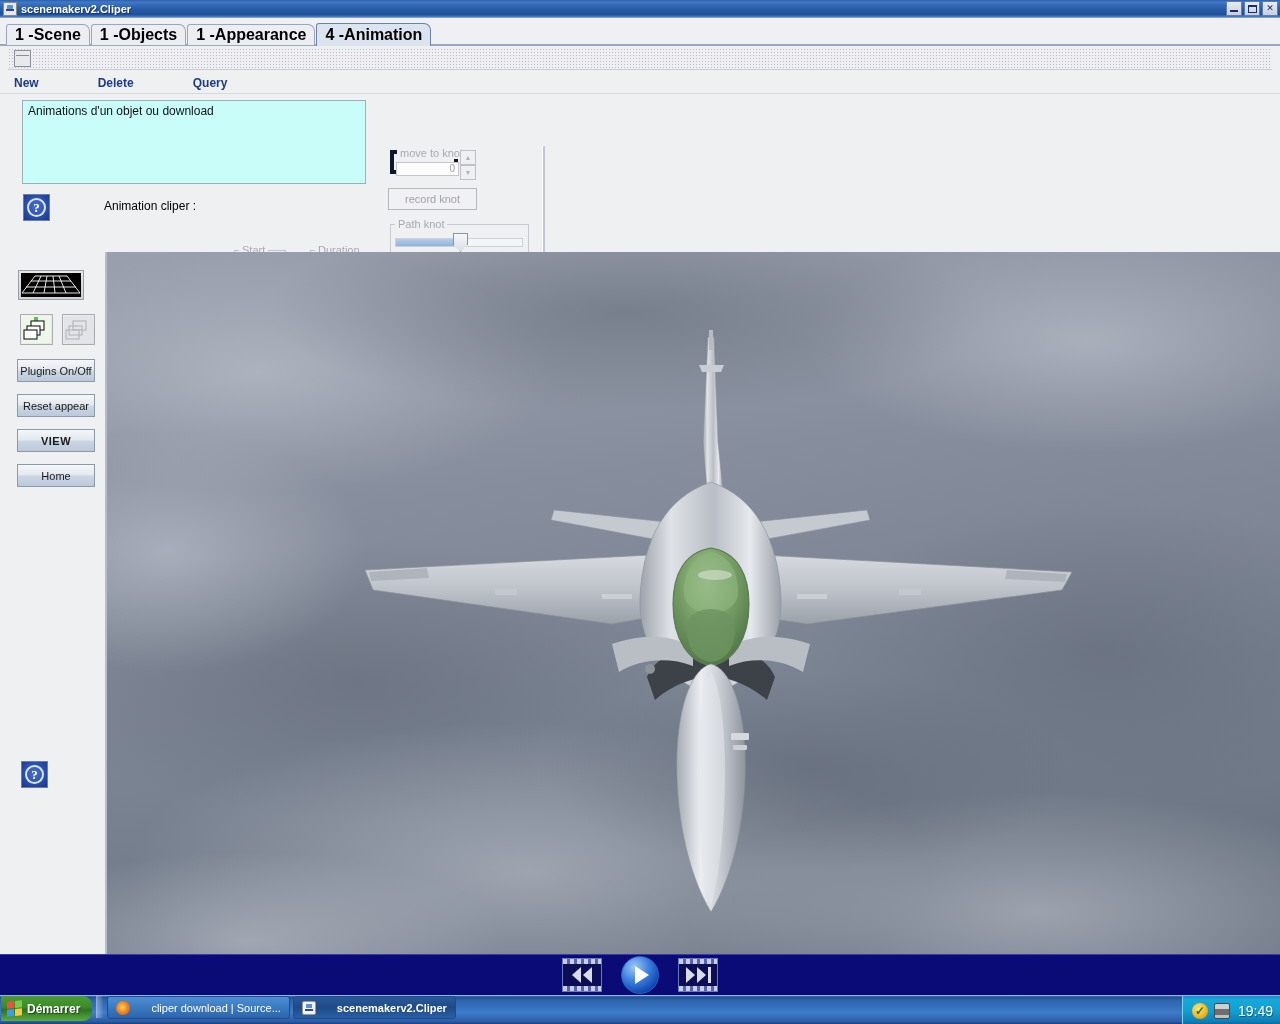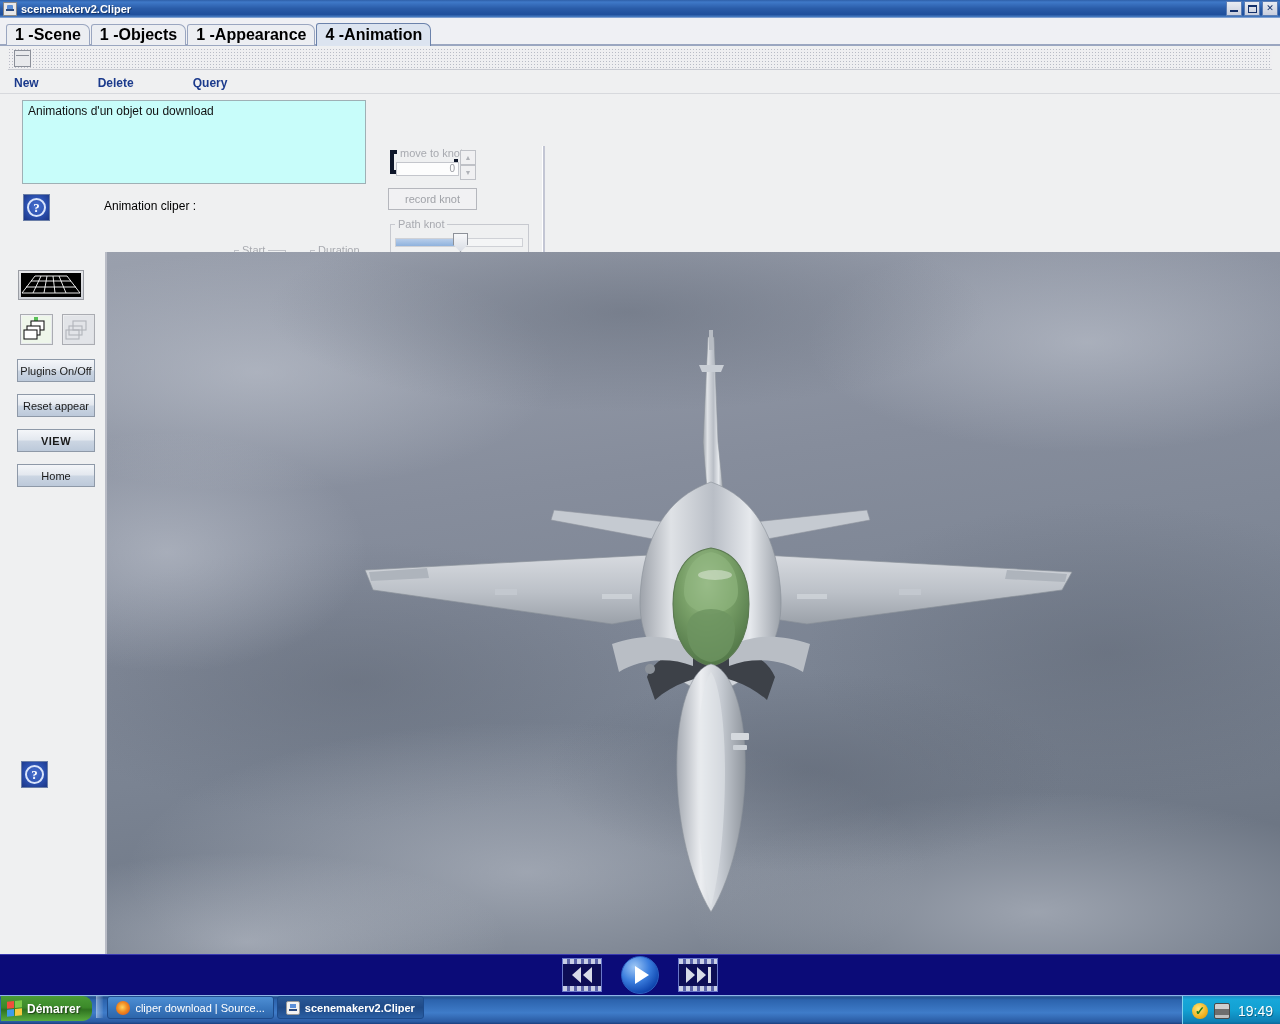--- a/index.html
+++ b/index.html
@@ -475,21 +475,21 @@
     background: linear-gradient(to right, rgba(255,255,255,0.35), rgba(255,255,255,0.05));
     border-left: 1px solid rgba(255,255,255,0.4);
   }
   .task-btn {
     height: 23px;
     margin-right: 3px;
     padding: 0 8px;
     background: linear-gradient(to bottom, #4e8fd4 0%, #3b79c0 50%, #2d66ab 100%);
     border: 1px solid #1d4b8c;
     border-radius: 3px;
-    display: flex; align-items: center; gap: 5px;
+    display: flex; align-items: center; gap: 21px;
     color: #fff; font-size: 11px;
     box-sizing: border-box;
     max-width: 215px;
     white-space: nowrap;
     overflow: hidden;
   }
   .task-btn.active {
     background: linear-gradient(to bottom, #2a5998 0%, #1f4a87 50%, #2a5fa4 100%);
     font-weight: bold;
   }

